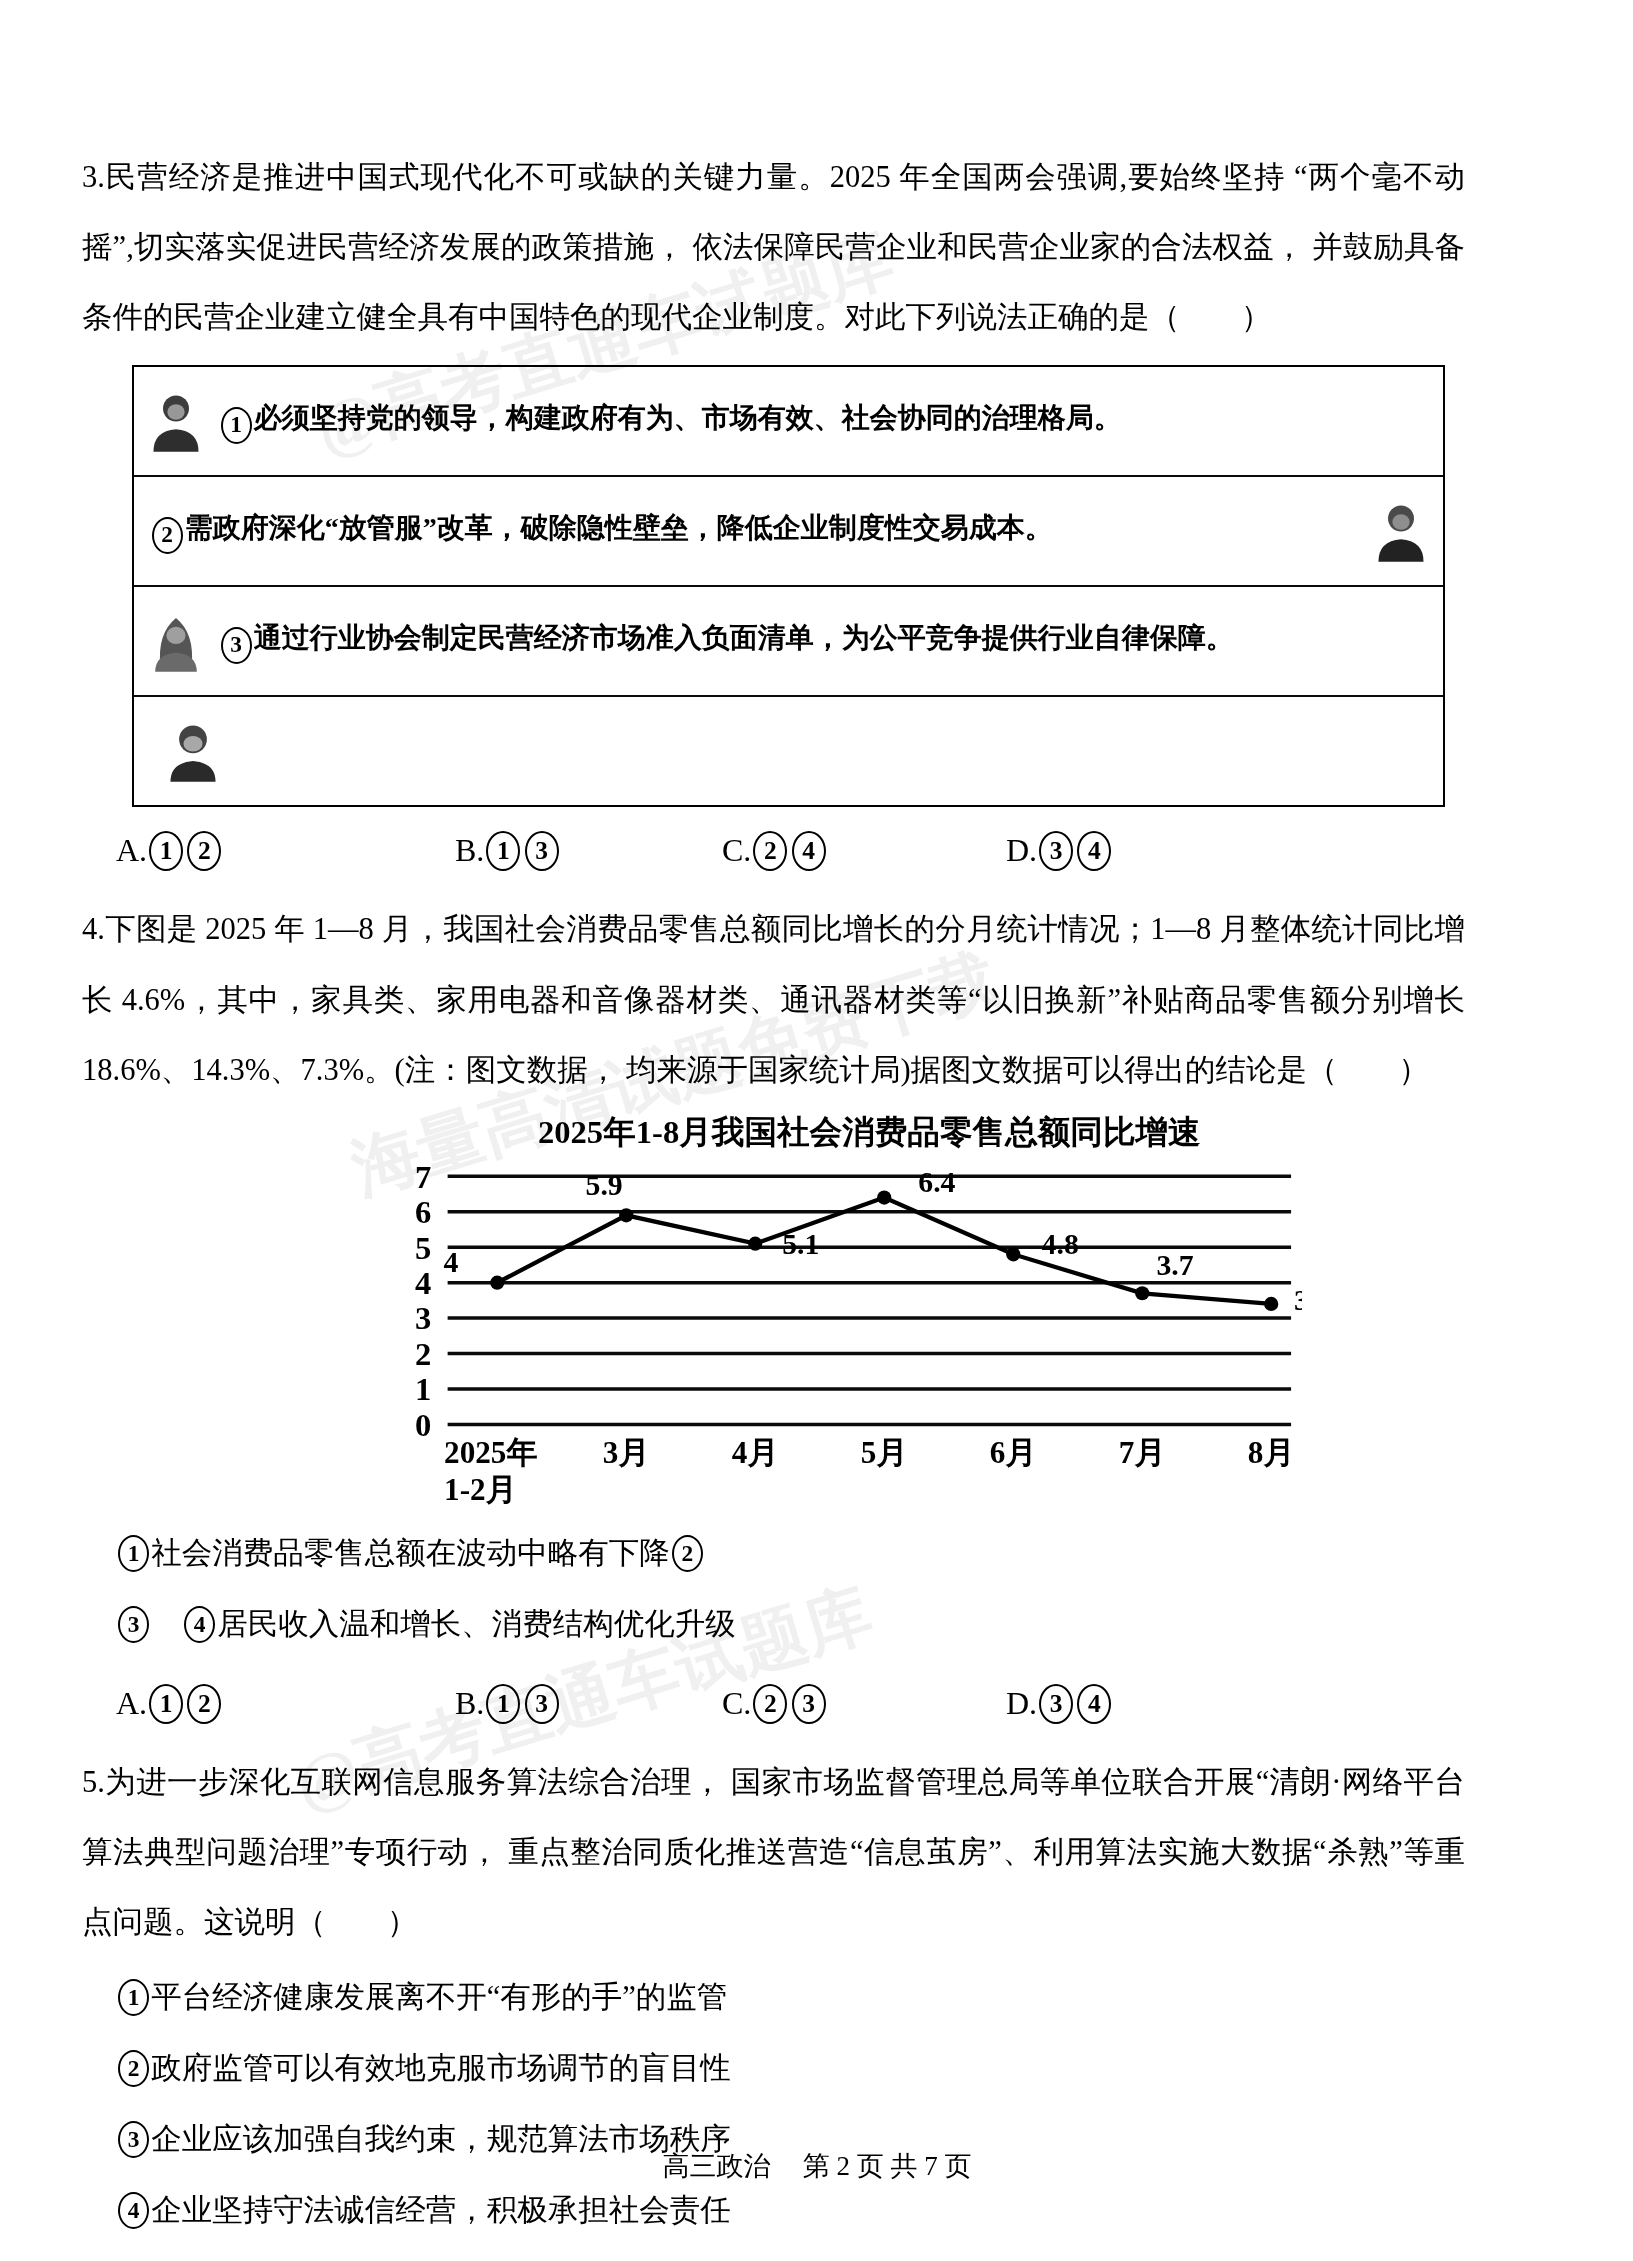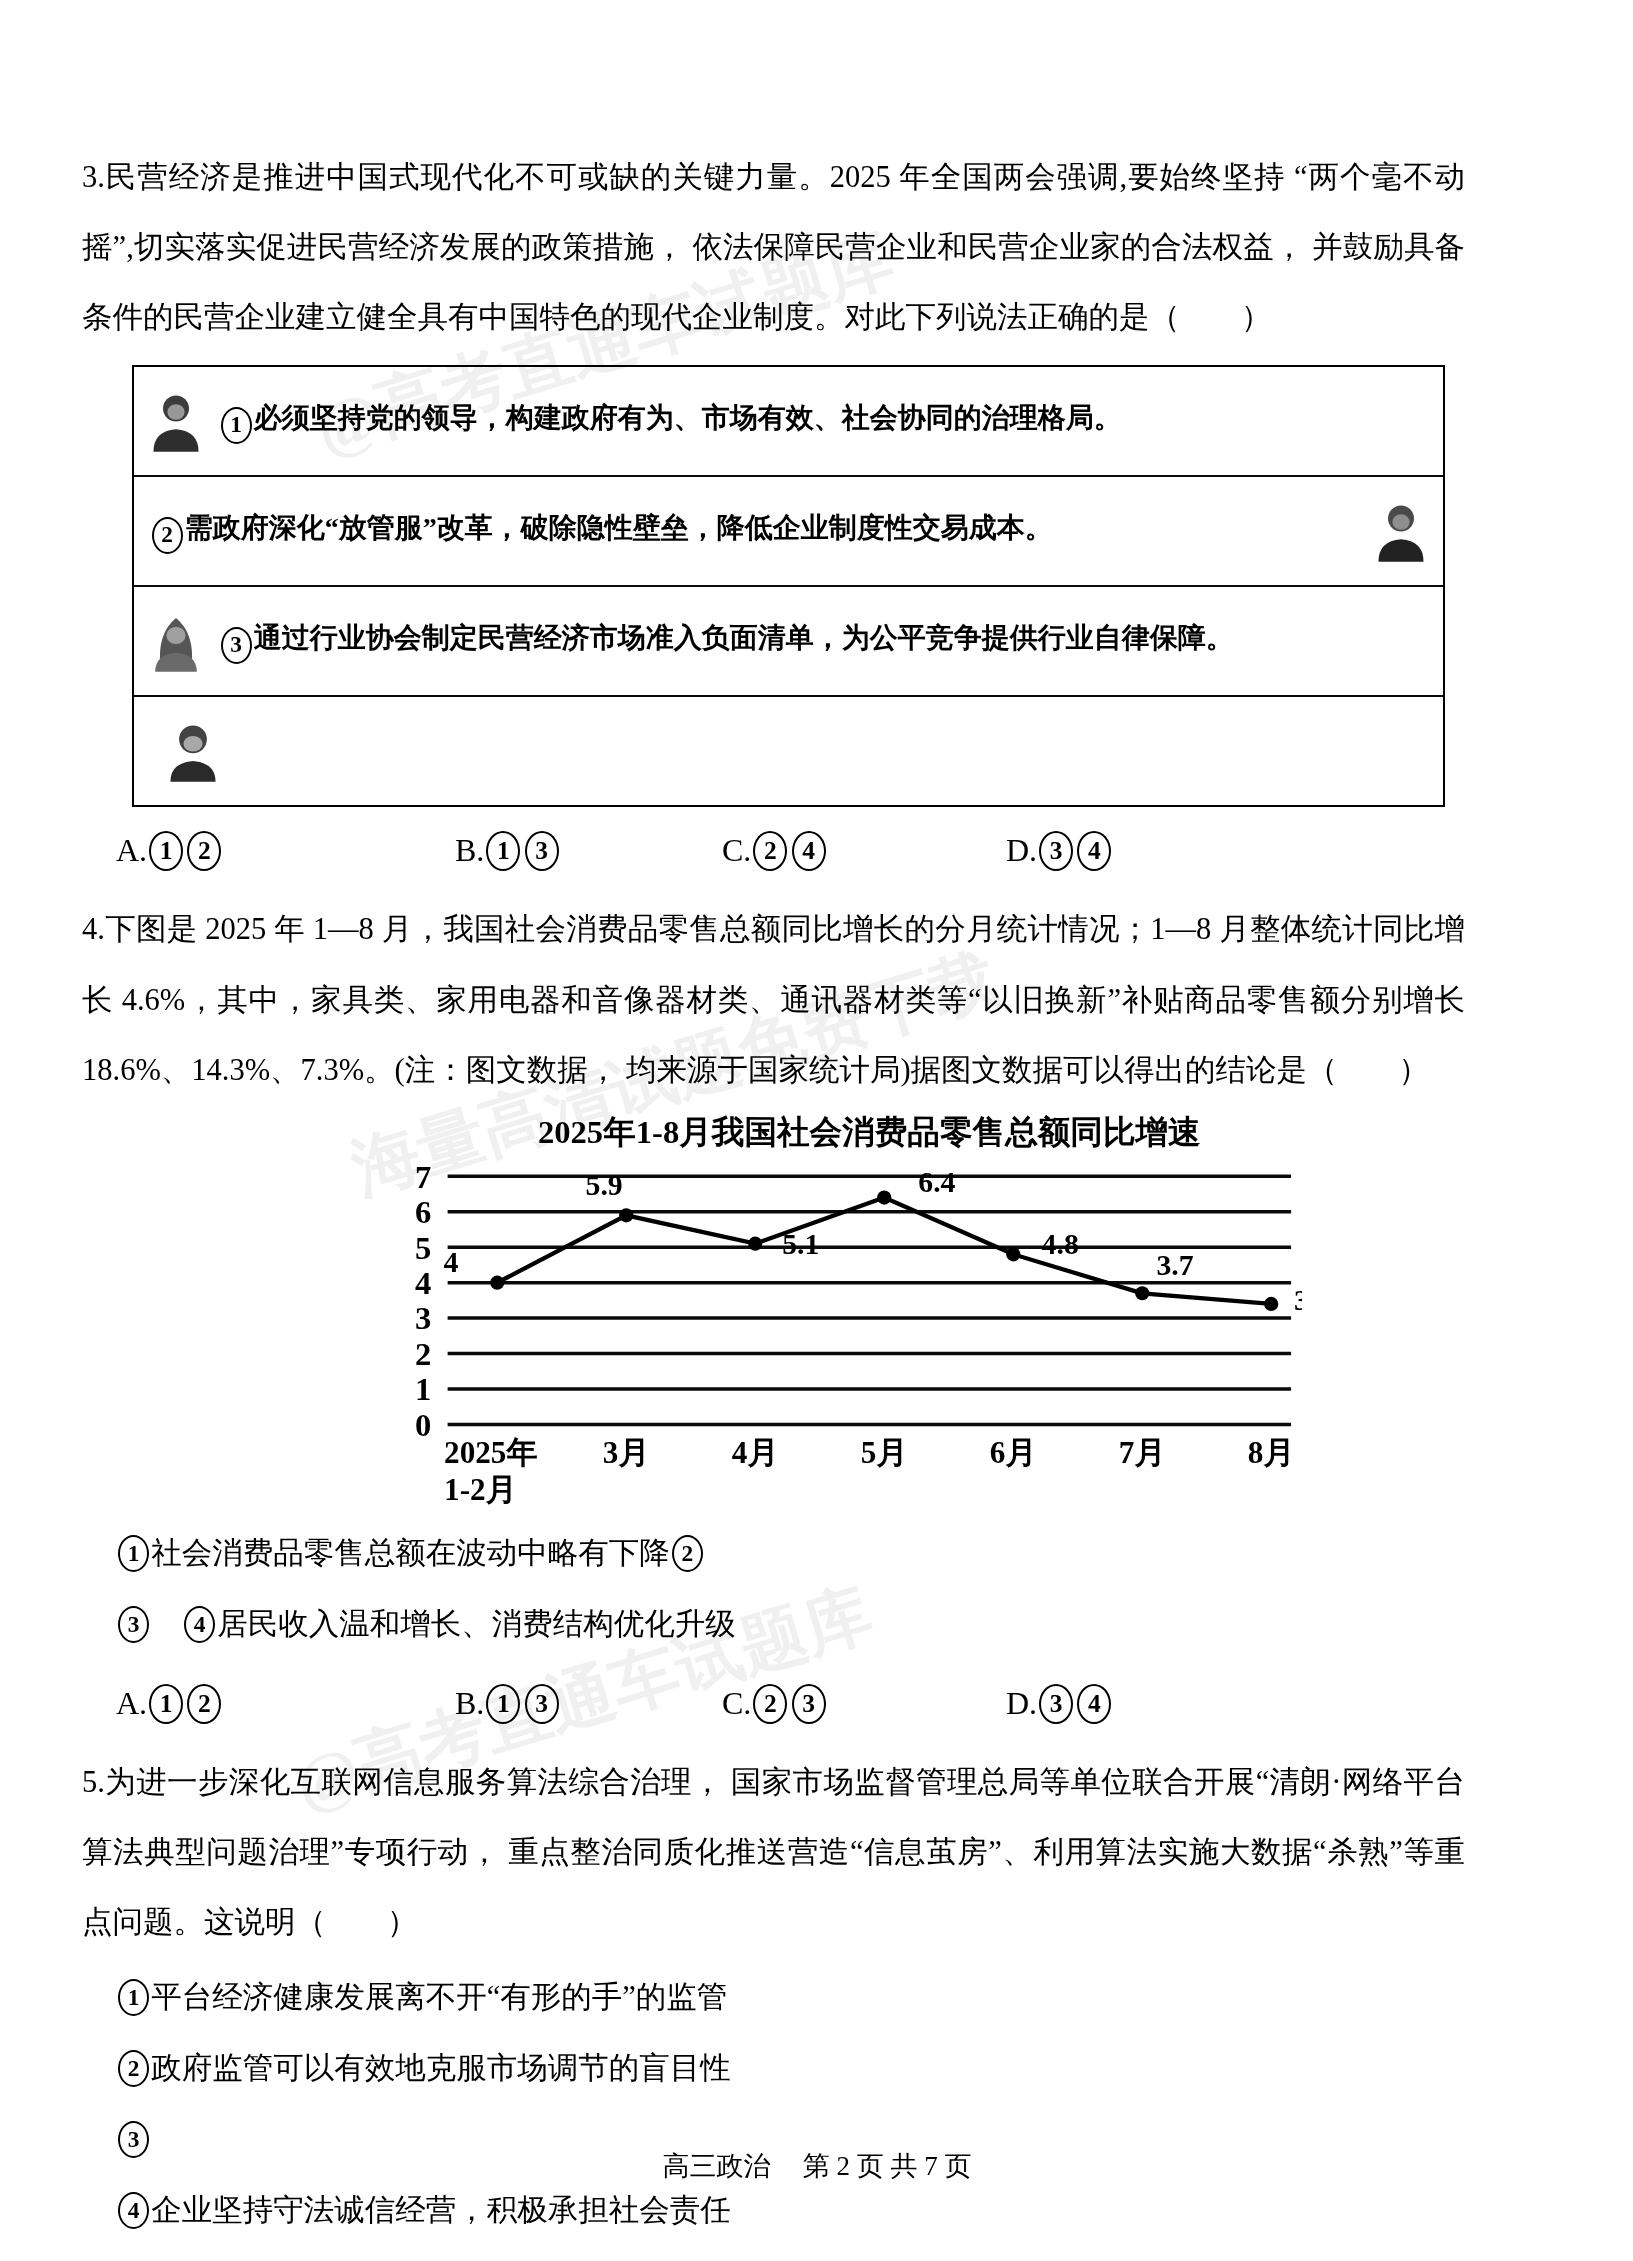--- a/index.html
+++ b/index.html
@@ -211,20 +211,21 @@
   <div class="stline">
     <span class="circ">1</span>
       <span>平台经济健康发展离不开“有形的手”的监管</span>
   </div>
   <div class="stline">
     <span class="circ">2</span>
       <span>政府监管可以有效地克服市场调节的盲目性</span>
   </div>
   <div class="stline">
     <span class="circ">3</span>
+      <span>企业应该加强自我约束，规范算法市场秩序</span>
   </div>
   <div class="stline">
     <span class="circ">4</span>
       <span>企业坚持守法诚信经营，积极承担社会责任</span>
   </div>
 
   <div class="opts qb">
     <span class="opt">
         <span style="margin-right:7px;">A.</span>
       </span>

